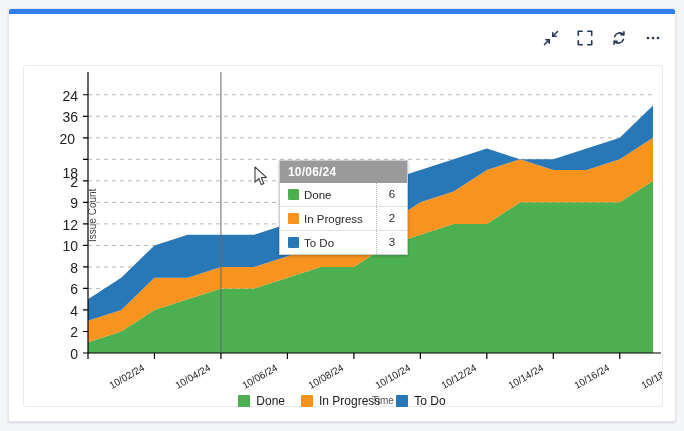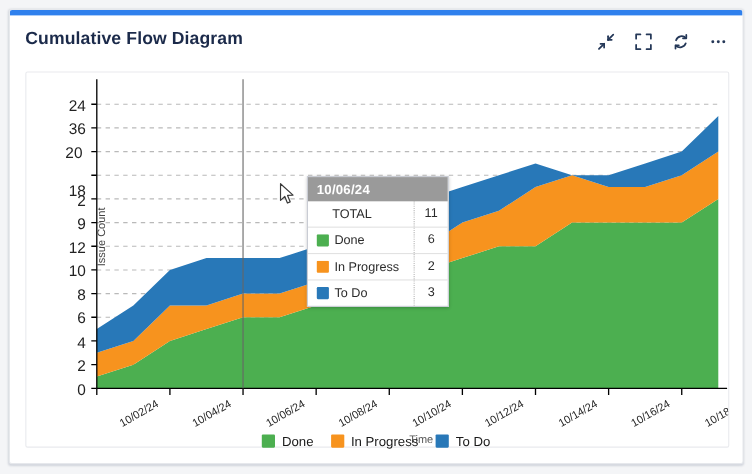--- a/index.html
+++ b/index.html
@@ -104,21 +104,20 @@
   .cursor{position:absolute;left:230px;top:100px;z-index:40;pointer-events:none;}
 </style>
 </head>
 <body>
 
 <div class="card">
 
   <div class="accent-bar"></div>
 
   <div class="card-header">
-    <div class="card-title">Cumulative Flow Diagram</div>
 
     <div class="header-actions">
       <div class="hicon" title="Collapse">
         <svg width="16" height="16" viewBox="0 0 16 16" fill="none" stroke="#253858" stroke-width="1.6" stroke-linecap="round" stroke-linejoin="round">
           <path d="M1.5 14.5 L6.2 9.8"></path>
             <path d="M6.2 9.8 L6.2 13.2"></path>
             <path d="M6.2 9.8 L2.9 9.8"></path>
           <path d="M14.5 1.5 L9.8 6.2"></path>
             <path d="M9.8 6.2 L9.8 2.9"></path>
             <path d="M9.8 6.2 L13.1 6.2"></path>
@@ -230,26 +229,20 @@
         <div class="xtick" style="left: 609.765px; top: 296px;">10/18/24</div>
       </div>
 
     <div class="ylabel">Issue Count</div>
     <div class="xlabel">Time</div>
 
     <div class="tooltip">
       <div class="tt-header">10/06/24</div>
       <div id="tooltip-rows">
           <div class="tt-row">
-            <div class="tt-name total">
-              <span>TOTAL</span>
-            </div>
-            <div class="tt-val">11</div>
-          </div>
-          <div class="tt-row">
             <div class="tt-name">
               <span class="tt-sw" style="background: rgb(76, 175, 80);"></span>
               <span>Done</span>
             </div>
             <div class="tt-val">6</div>
           </div>
           <div class="tt-row">
             <div class="tt-name">
               <span class="tt-sw" style="background: rgb(247, 147, 30);"></span>
               <span>In Progress</span>

